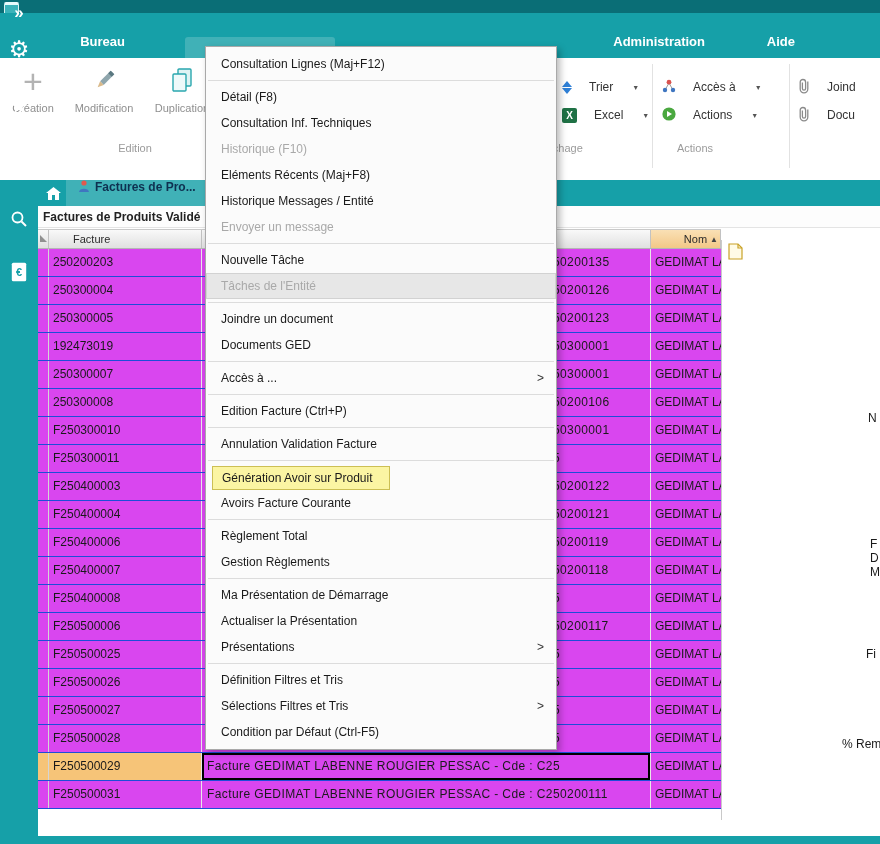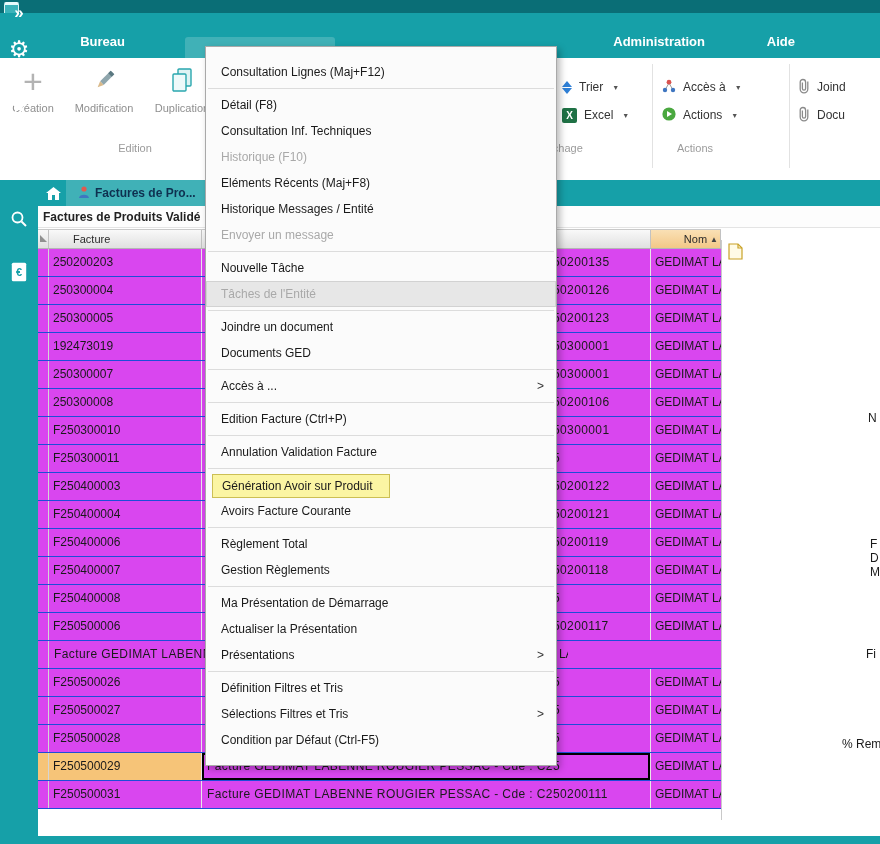--- a/index.html
+++ b/index.html
@@ -25,21 +25,21 @@
   .bigbtn{position:absolute;top:2px;text-align:center;color:#8f8f8f;font-size:11px;}
   .bigbtn .ic{height:42px;line-height:42px;}
   #btn-creation{left:2px;width:62px}
   #btn-modification{left:66px;width:76px}
   #btn-duplication{left:144px;width:76px}
   .plus-glyph{font-size:34px;color:#b3b3b3;line-height:40px;}
   .grouplabel{position:absolute;top:84px;color:#9b9b9b;font-size:11px;text-align:center;}
   #grp-edition{left:95px;width:80px}
   #grp-affichage{left:505px;width:110px}
   #grp-actions{left:650px;width:90px}
-  .smallbtn{position:absolute;height:22px;display:flex;align-items:center;gap:7px;
+  .smallbtn{position:absolute;height:22px;display:flex;align-items:center;gap:17px;
             font-size:12px;color:#333;white-space:nowrap;}
   #btn-trier{left:562px;top:18px}
   #btn-excel{left:562px;top:46px}
   #btn-acces{left:662px;top:18px}
   #btn-actions2{left:662px;top:46px}
   #btn-joindre{left:797px;top:18px}
   #btn-docu{left:797px;top:46px}
   .caret{font-size:7px;color:#555;margin-left:2px;}
   .vsep{position:absolute;top:6px;height:104px;width:1px;background:#e2e2e2;}
   #vsep1{left:652px} #vsep2{left:789px}
@@ -55,21 +55,21 @@
   #sb-chevrons{top:0;font-size:17px;font-weight:bold;line-height:26px;}
   #sb-gear{top:36px;font-size:23px;}
   #sb-star{top:94px;font-size:20px;}
   #sb-monitor{top:152px;}
   #sb-search{top:210px;}
   #sb-invoice{top:262px;}
 
   
   .tabstrip{position:absolute;left:38px;top:180px;width:842px;height:26px;background:#16a0a8;}
   .home{position:absolute;left:8px;top:6px;}
-  .doc-tab{position:absolute;left:28px;top:0;height:26px;display:flex;align-items:center;
+  .doc-tab{position:absolute;left:28px;top:0;height:26px;display:flex;
            gap:5px;padding:0 12px;background:rgba(255,255,255,.18);color:#0e3050;
            font-weight:bold;font-size:12px;}
   .viewtitle{position:absolute;left:38px;top:206px;width:842px;height:22px;background:#fdfdfd;
              border-bottom:1px solid #e4e4e4;font-size:12px;color:#222;line-height:22px;
              padding-left:5px;box-sizing:border-box;font-weight:bold;}
 
   
   .grid{position:absolute;left:38px;top:229px;width:683px;}
   .g-header{display:flex;height:18px;background:linear-gradient(#f9f9f9,#e0e0e0);
             border-top:1px solid #c9c9c9;border-bottom:1px solid #b5b5b5;font-size:11px;color:#2a2a2a;}
@@ -98,21 +98,21 @@
   .panel-icon{position:absolute;left:728px;top:243px;}
   .frag{position:absolute;font-size:12px;color:#1a1a1a;white-space:nowrap;}
   #frag0{left:868px;top:411px} #frag1{left:870px;top:537px} #frag2{left:870px;top:551px}
   #frag3{left:870px;top:565px} #frag4{left:866px;top:647px} #frag5{left:842px;top:737px}
 
   .footer{position:absolute;left:38px;top:836px;width:842px;height:8px;background:#16a0a8;}
 
   
   .ctxmenu{position:absolute;left:205px;top:46px;width:352px;background:#fbfbfb;
            border:1px solid #a9a9a9;box-shadow:3px 3px 7px rgba(0,0,0,.28);
-           padding:12px 0;z-index:100;box-sizing:border-box;}
+           padding:4px 0;z-index:100;box-sizing:border-box;}
   .mi{height:26px;line-height:26px;padding-left:15px;font-size:12px;color:#1a1a1a;
       position:relative;white-space:nowrap;}
   .mi.disabled{color:#a9a9a9;}
   .mi.hovered{background:#e7e7e7;outline:1px solid #d2d2d2;outline-offset:-1px;}
   .mi.sub::after{content:">";position:absolute;right:12px;top:0;font-size:12px;color:#333;}
   .mi.highlight span{background:#fbf5a3;border:1px solid #ccbf54;display:inline-block;
                      height:22px;line-height:22px;padding:0 16px 0 9px;margin-left:-9px;
                      vertical-align:middle;}
   .sep{height:1px;background:#dcdcdc;margin:3px 2px;}
 </style>
@@ -349,20 +349,21 @@
         <div class="c-nom">GEDIMAT LABENNE</div>
       </div>
       <div class="g-row">
         <div class="c-sel"></div>
         <div class="c-fact">F250500006</div>
         <div class="c-lib">Facture GEDIMAT LABENNE ROUGIER PESSAC - Cde : C250200117</div>
         <div class="c-nom">GEDIMAT LABENNE</div>
       </div>
       <div class="g-row">
         <div class="c-sel"></div>
+        <div class="c-fact">F250500025</div>
         <div class="c-lib">Facture GEDIMAT LABENNE ROUGIER PESSAC - Cde : C25</div>
         <div class="c-nom">GEDIMAT LABENNE</div>
       </div>
       <div class="g-row">
         <div class="c-sel"></div>
         <div class="c-fact">F250500026</div>
         <div class="c-lib">Facture GEDIMAT LABENNE ROUGIER PESSAC - Cde : C25</div>
         <div class="c-nom">GEDIMAT LABENNE</div>
       </div>
       <div class="g-row">

